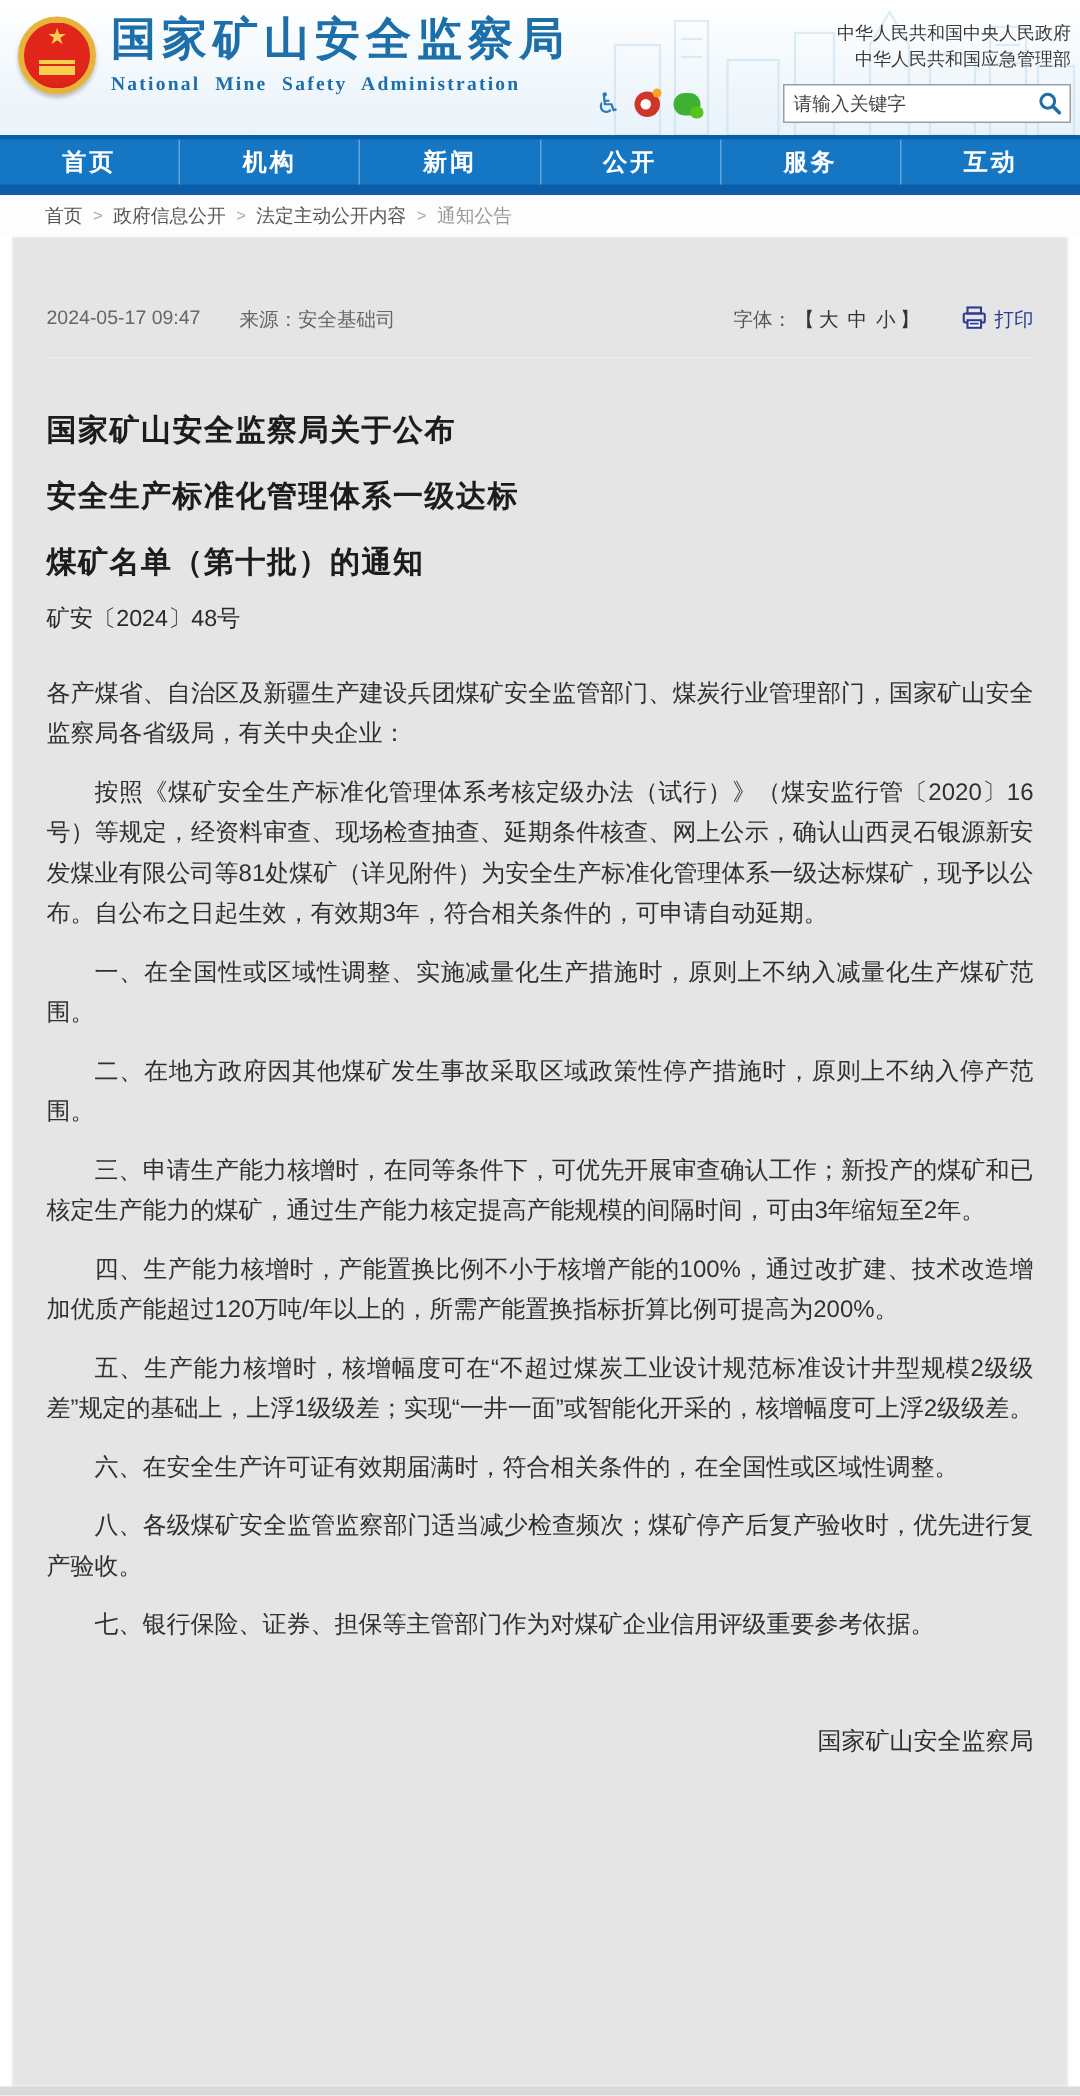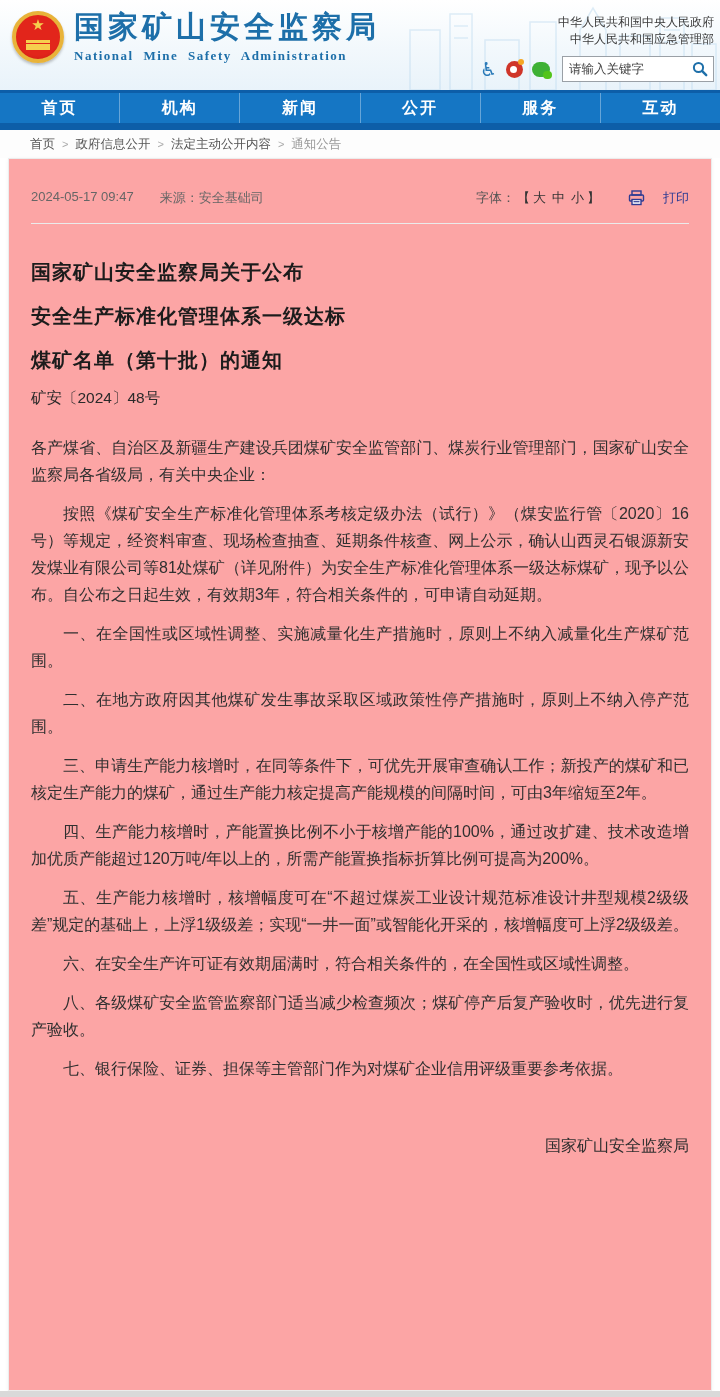--- a/index.html
+++ b/index.html
@@ -36,22 +36,22 @@
   .header-right { position:absolute; right:6px; top:14px; text-align:right; z-index:2; }
   .gov-link { display:block; font-size:12px; color:#3a3a3a; text-decoration:none; line-height:17px; cursor:pointer; }
   .header-tools { position:absolute; right:6px; top:56px; display:flex; align-items:center; z-index:2; }
   .tool-icons { display:flex; align-items:center; gap:9px; margin-right:12px; }
   .wheelchair { color:#2a7ab8; font-size:19px; line-height:19px; cursor:pointer; }
   .weibo { width:17px; height:17px; border-radius:50%; background:#cf3529; position:relative; cursor:pointer; }
   .weibo::after { content:""; position:absolute; left:4px; top:5px; width:7px; height:7px; border-radius:50%; background:#fff; }
   .weibo::before { content:""; position:absolute; right:-1px; top:-2px; width:6px; height:6px; border-radius:50%; background:#f5a623; }
   .wechat { width:18px; height:15px; border-radius:8px; background:#3eb134; position:relative; cursor:pointer; }
   .wechat::after { content:""; position:absolute; right:-2px; bottom:-2px; width:9px; height:8px; border-radius:5px; background:#52c41a; }
-  .search-box { display:flex; align-items:center; width:152px; height:26px; background:#fff;
-    border:1px solid #9aa0a6; }
+  .search-box { display:flex; align-items:center; width:192px; height:26px; background:#fff;
+    border:1px solid #9aa0a6;margin-left:43px; }
   .search-input { flex:1; border:none; outline:none; font-size:12.5px; padding:0 6px; color:#333; min-width:0; background:transparent; }
   .search-input::placeholder { color:#444; }
   .search-btn { width:26px; height:24px; border:none; background:transparent; cursor:pointer; display:flex; align-items:center; justify-content:center; }
 
   
   .main-nav { height:40px; background:var(--nav-blue);
     border-top:3px solid var(--nav-dark); border-bottom:7px solid var(--nav-dark);
     display:flex; }
   .nav-item { flex:1; display:flex; align-items:center; justify-content:center;
     color:#fff; font-size:16px; font-weight:bold; letter-spacing:2px; cursor:pointer;
@@ -59,29 +59,29 @@
   .nav-item:first-child { border-left:none; }
 
   
   .breadcrumb { height:28px; display:flex; align-items:center; padding-left:30px;
     font-size:12.5px; color:#555; background:#fdfdfd; }
   .crumb { cursor:pointer; }
   .crumb-sep { margin:0 7px; color:#aaa; font-size:11px; }
   .crumb:last-of-type { color:#999; cursor:default; }
 
   
-  .card { margin:0 8px; background:#fca5a5; border:1px solid #ececec;
+  .card { margin:0 8px; background:#e5e5e5; border:1px solid #ececec;
     box-shadow:0 1px 4px rgba(0,0,0,.05);
-    height:1233px; padding:0 22px; position:relative; }
+    height:1233px; padding:15px 22px; position:relative; }
   .meta-row { padding-top:30px; display:flex; align-items:center; font-size:13px; color:#666; }
   .meta-left { display:flex; gap:26px; }
   .meta-right { margin-left:auto; display:flex; align-items:center; font-size:13px; color:#555; }
   .font-sizes { color:#333; margin-left:2px; }
   .font-size-opt { cursor:pointer; margin:0 3px; }
-  .print-group { display:flex; align-items:center; margin-left:28px; color:var(--print-navy); cursor:pointer;gap:13px; }
+  .print-group { display:flex; margin-left:28px; color:var(--print-navy); cursor:pointer; }
   .print-group svg { margin-right:5px; }
   .print-label { font-size:13px; color:var(--print-navy); }
   .divider { border-top:1px solid #ebebeb; margin-top:16px; }
 
   .doc-title { margin-top:26px; text-align:left; }
   .doc-title .t-line { font-size:20px; font-weight:bold; color:#1c1c1c; line-height:44px; letter-spacing:1px; }
   .doc-number { font-size:15.5px; color:#2a2a2a; margin-top:4px; line-height:24px; }
 
   .doc-body { margin-top:24px; font-size:16px; line-height:27px; color:#303030; text-align:justify; }
   .para { margin-top:12px; }

